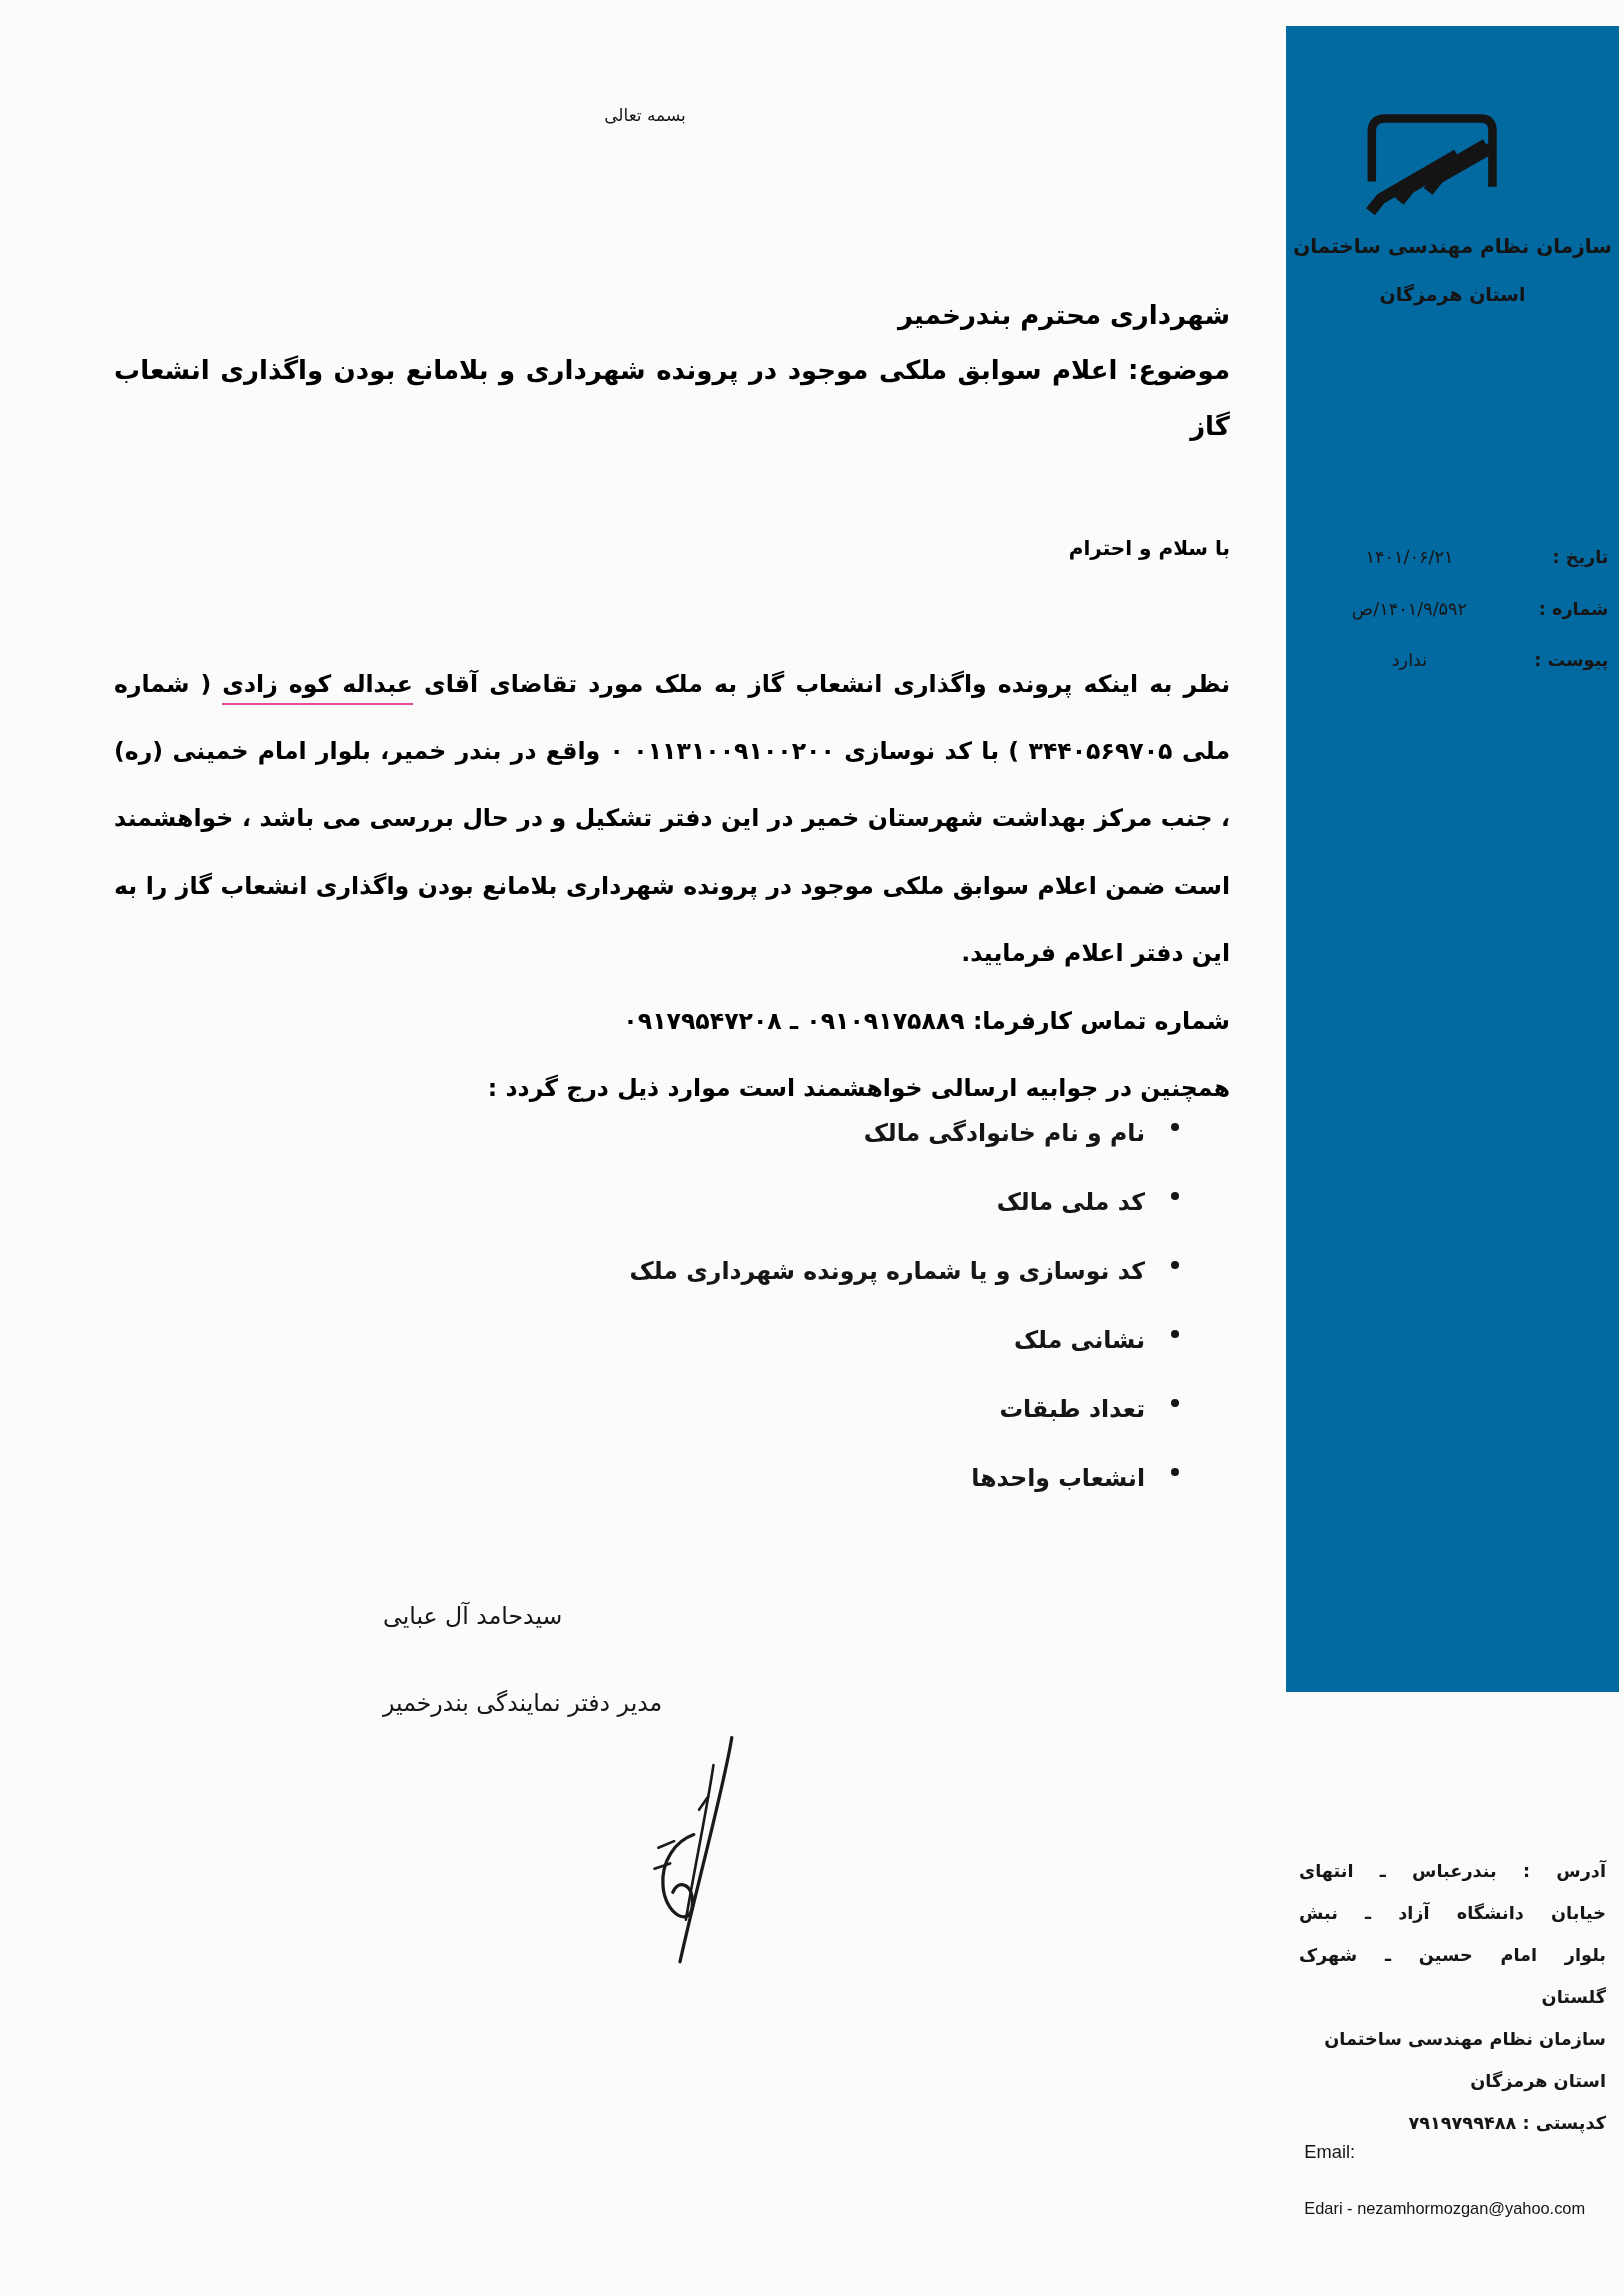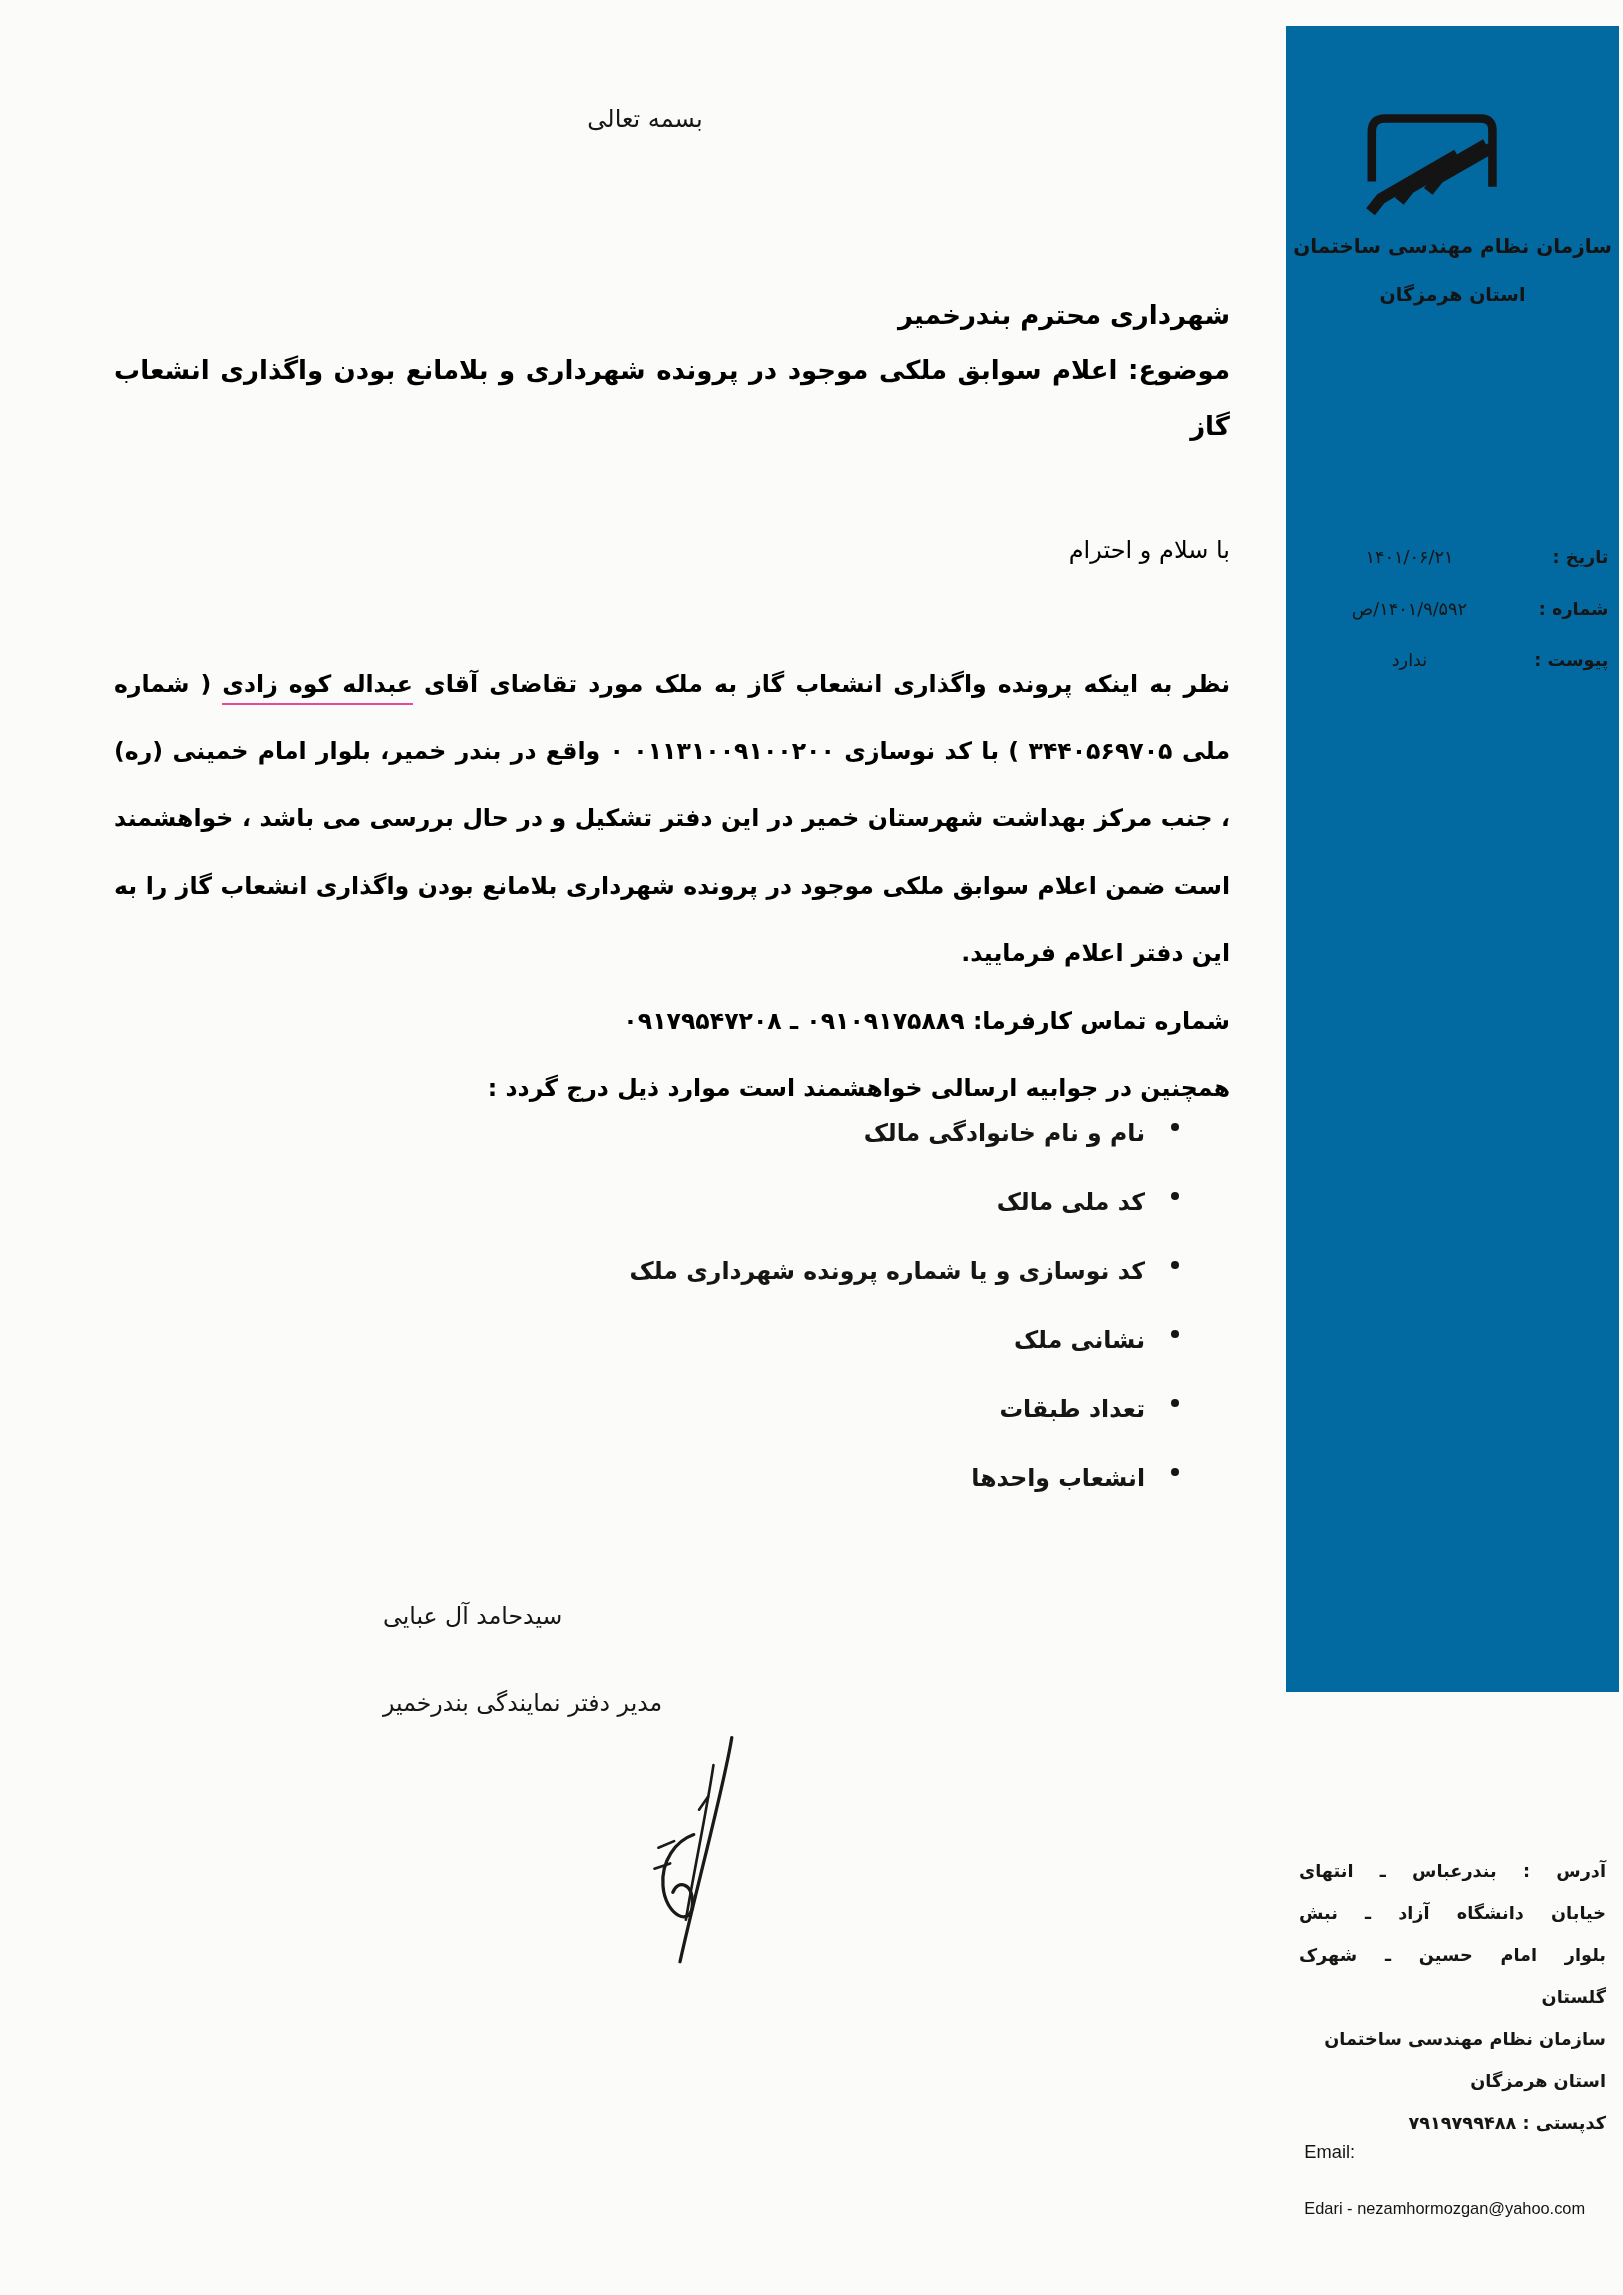--- a/index.html
+++ b/index.html
@@ -12,22 +12,22 @@
     overflow:hidden;
   }
   
   .abs{position:absolute;}
   .rtl{direction:rtl;unicode-bidi:embed;}
   .line{position:absolute;left:114px;right:393px;direction:rtl;color:#000000;margin-top:48px;}
   .stretch{text-align:justify;text-align-last:justify;}
   .ralign{text-align:right;white-space:nowrap;}
   .body-txt{font-size:23.6px;font-weight:700;line-height:1.5;}
   .head-txt{font-size:26px;font-weight:700;line-height:1.3;}
-  .besmele{font-size:24px;font-weight:400;}
-  .salutation{font-size:24px;font-weight:400;}
+  .besmele{font-size:17px;font-weight:400;}
+  .salutation{font-size:20px;font-weight:700;}
   .owner-underline{border-bottom:2px solid #ec4899;padding-bottom:4.6px;}
   ul.req-list{
     position:absolute;top:1112px;right:440px;left:458px;
     margin:4px;padding:0;list-style:none;direction:rtl;
   }
   ul.req-list li{
     position:relative;height:69px;line-height:35px;
     padding-right:34px;text-align:right;
     font-size:23.6px;font-weight:700;white-space:nowrap;
   }

